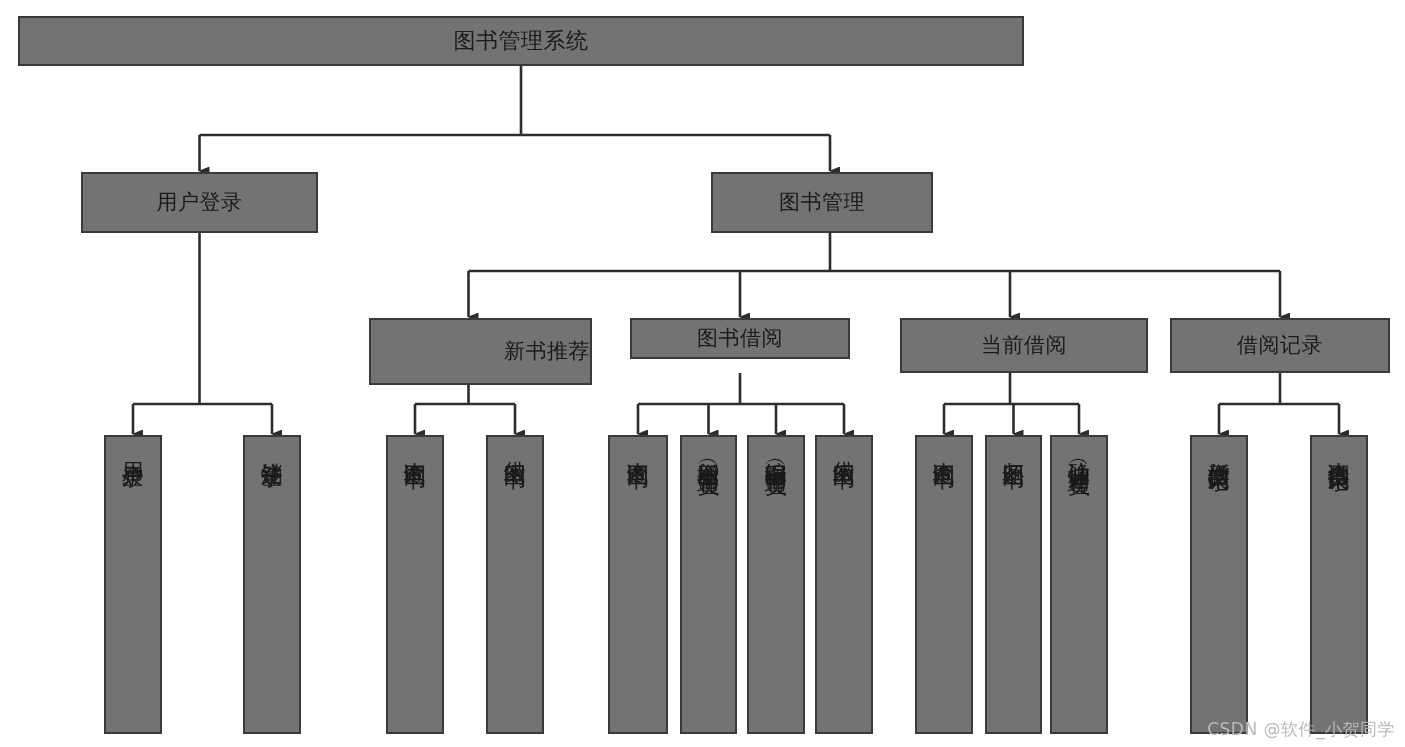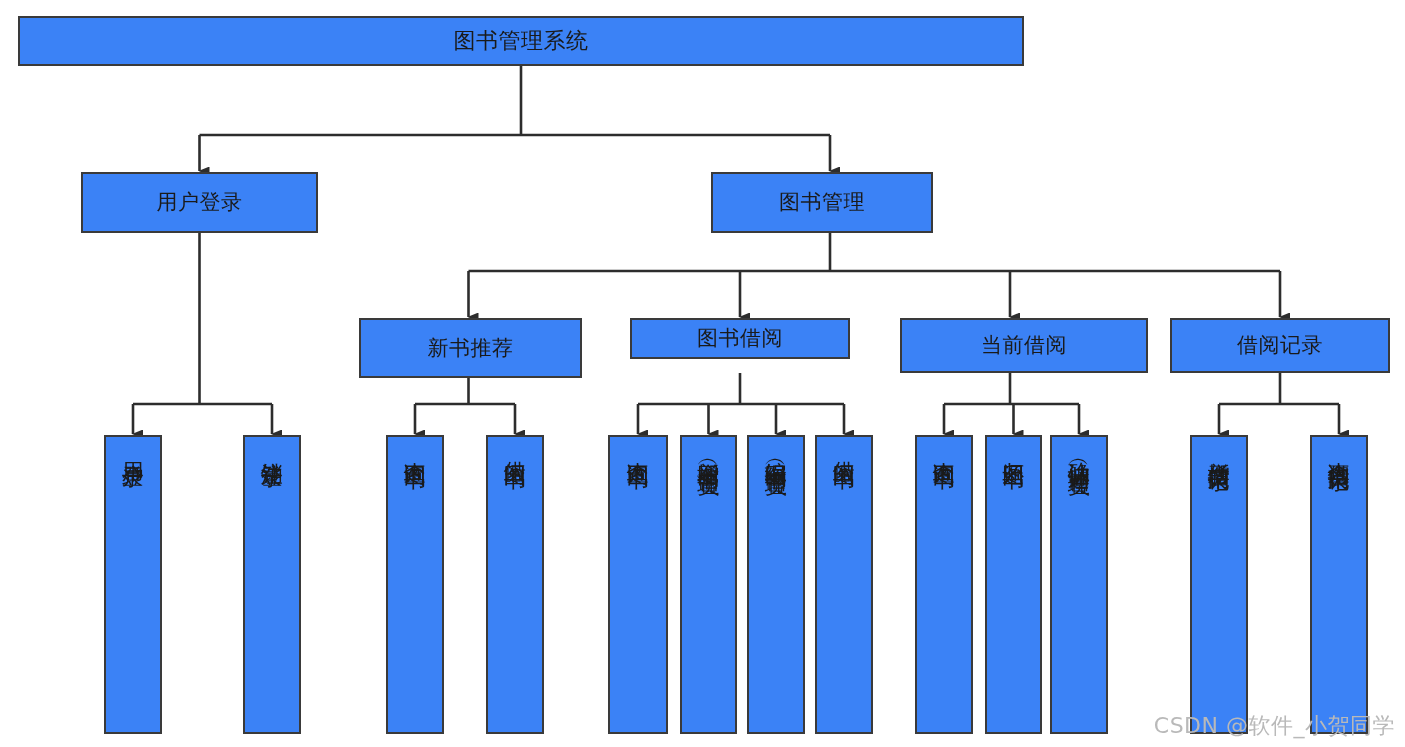--- a/index.html
+++ b/index.html
@@ -21,21 +21,21 @@
     position:absolute;
     left:0; top:0;
     width:1405px;
     height:747px;
     pointer-events:none;
   }
   
   .node{
     position:absolute;
     box-sizing:border-box;
-    background:#3b82f6;
+    background:#737373;
     border:2px solid #3a3a3a;
     display:flex;
     align-items:center;
     justify-content:center;
     z-index:3;
   }
   .node-label{
     color:#1a1a1a;
     font-size:21px;
     line-height:1.15;
@@ -61,21 +61,21 @@
     letter-spacing:2px;
     white-space:nowrap;
     max-height:280px;
   }
   
   #watermark{
     position:absolute;
     right:10px;
     bottom:6px;
     color:#b9b9b9;
-    font-size:22px;
+    font-size:17px;
     letter-spacing:0.5px;
     z-index:5;
     white-space:nowrap;
     user-select:none;
   }
 </style>
 </head>
 <body>
 
 <div id="diagram-root">
@@ -127,21 +127,21 @@
     <span class="node-label">图书管理系统</span>
   </div>
 
   <div class="node level1" style="left: 81px; top: 172px; width: 237px; height: 61px;">
     <span class="node-label">用户登录</span>
   </div>
   <div class="node level1" style="left: 711px; top: 172px; width: 222px; height: 61px;">
     <span class="node-label">图书管理</span>
   </div>
 
-  <div class="node level2" style="left: 359px; top: 318px; width: 223px; height: 60px;">
+  <div class="node level2" style="left: 369px; top: 318px; width: 223px; height: 67px; justify-content: flex-end;">
     <span class="node-label">新书推荐</span>
   </div>
   <div class="node level2" style="left: 630px; top: 318px; width: 220px; height: 41px;">
     <span class="node-label">图书借阅</span>
   </div>
   <div class="node level2" style="left: 900px; top: 318px; width: 248px; height: 55px;">
     <span class="node-label">当前借阅</span>
   </div>
   <div class="node level2" style="left: 1170px; top: 318px; width: 220px; height: 55px; font-family: Liberation Serif, serif;">
     <span class="node-label">借阅记录</span>

